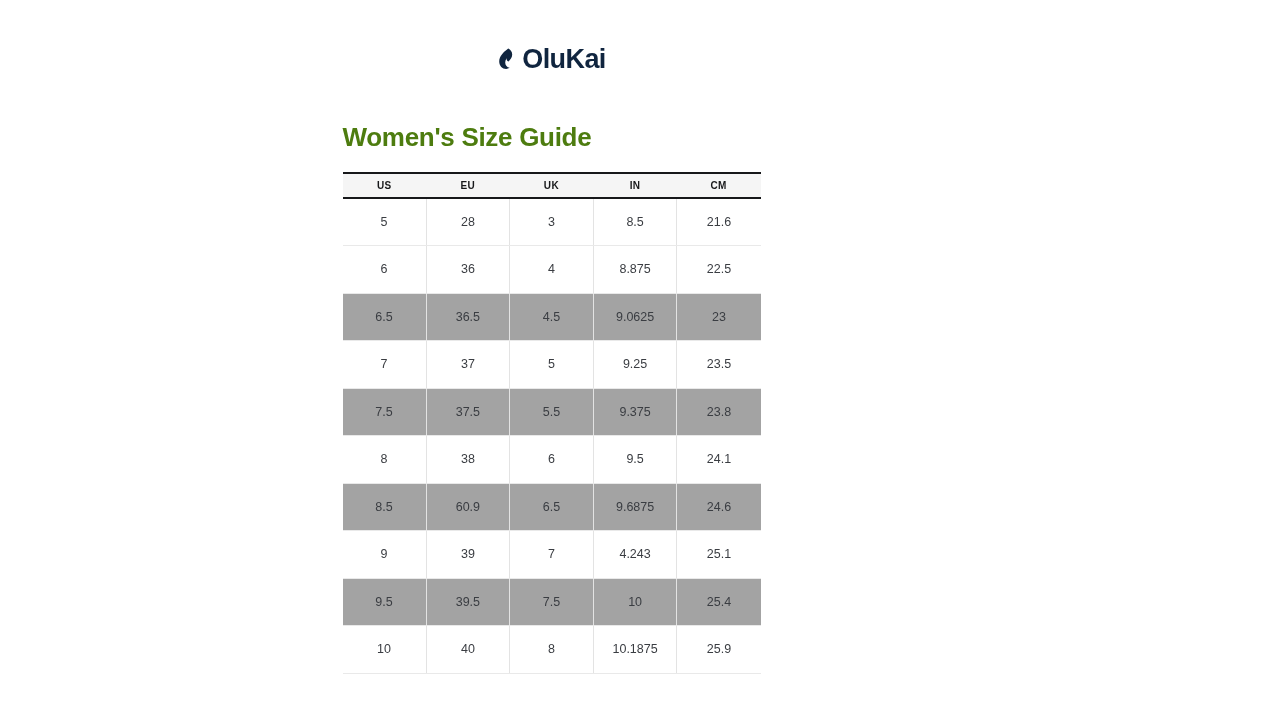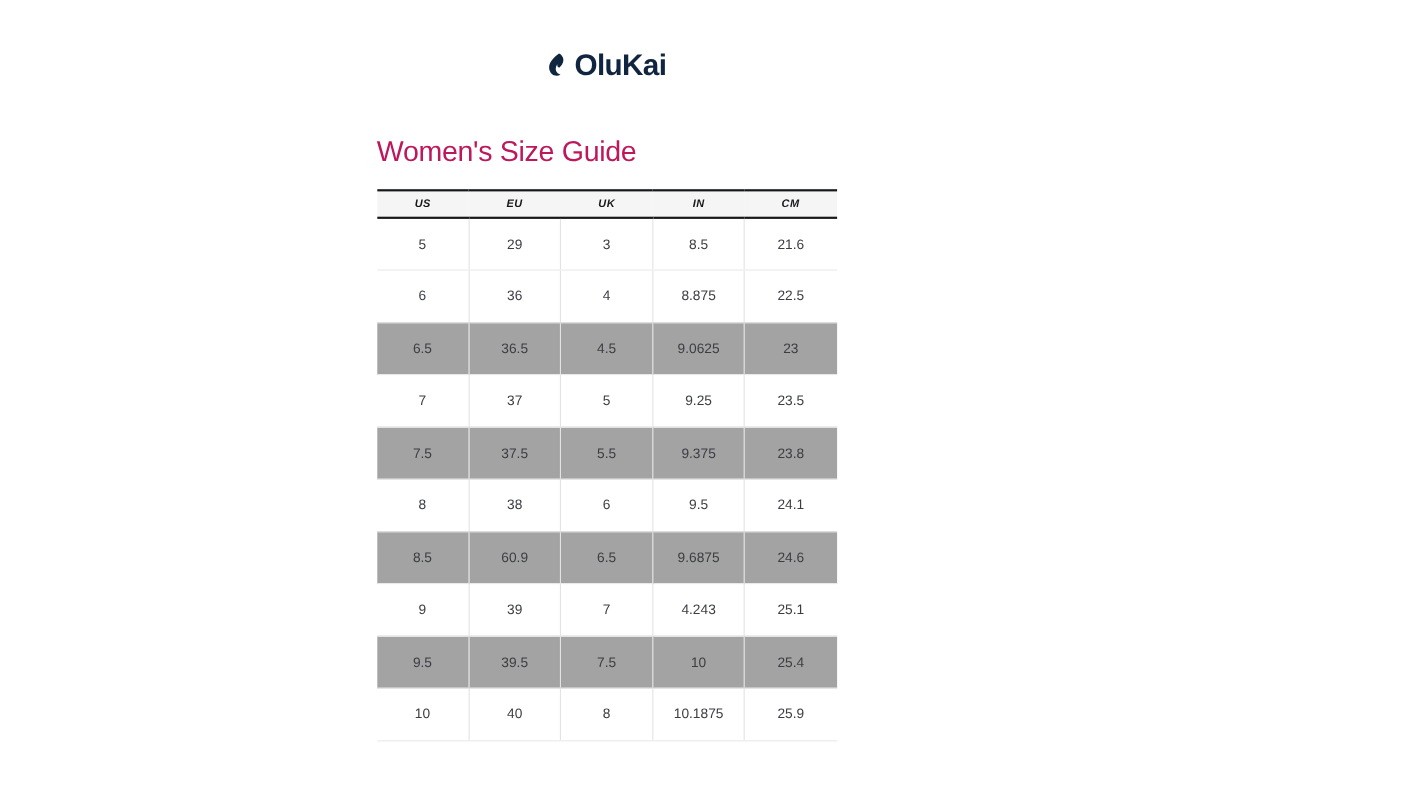--- a/index.html
+++ b/index.html
@@ -42,43 +42,42 @@
     font-family: "Liberation Sans", sans-serif;
   }
   
   .content {
     width: 418px;
     margin: 0 auto;
     padding-top: 49px;
   }
   .page-title {
     font-size: 26px;
-    font-weight: normal;
-    color: #be185d;
+    font-weight: bold;
+    color: #4d7c0f;
     letter-spacing: -0.3px;
     margin: 0 0 19px 0;
     line-height: 1.2;
   }
   
   table.size-table {
     width: 418px;
     border-collapse: collapse;
     table-layout: fixed;
   }
   table.size-table th {
     font-size: 10px;
     font-weight: bold;
     color: #17181a;
     letter-spacing: 0.4px;
     text-align: center;
     padding: 6px 0 6px 0;
     background: #f5f5f5;
     border-top: 2px solid #17181a;
     border-bottom: 2px solid #17181a;
-    font-style: italic;
   }
   table.size-table td {
     font-size: 12.5px;
     color: #3a3d42;
     text-align: center;
     height: 47.5px;
     border-left: 1px solid #e3e3e3;
     border-bottom: 1px solid #e9e9e9;
     font-weight: 400;
   }
@@ -115,21 +114,21 @@
           <th>US</th>
           <th>EU</th>
           <th>UK</th>
           <th>IN</th>
           <th>CM</th>
         </tr>
       </thead>
       <tbody>
         <tr class="odd">
           <td>5</td>
-          <td>29</td>
+          <td>28</td>
           <td>3</td>
           <td>8.5</td>
           <td>21.6</td>
         </tr>
         <tr class="odd">
           <td>6</td>
           <td>36</td>
           <td>4</td>
           <td>8.875</td>
           <td>22.5</td>

